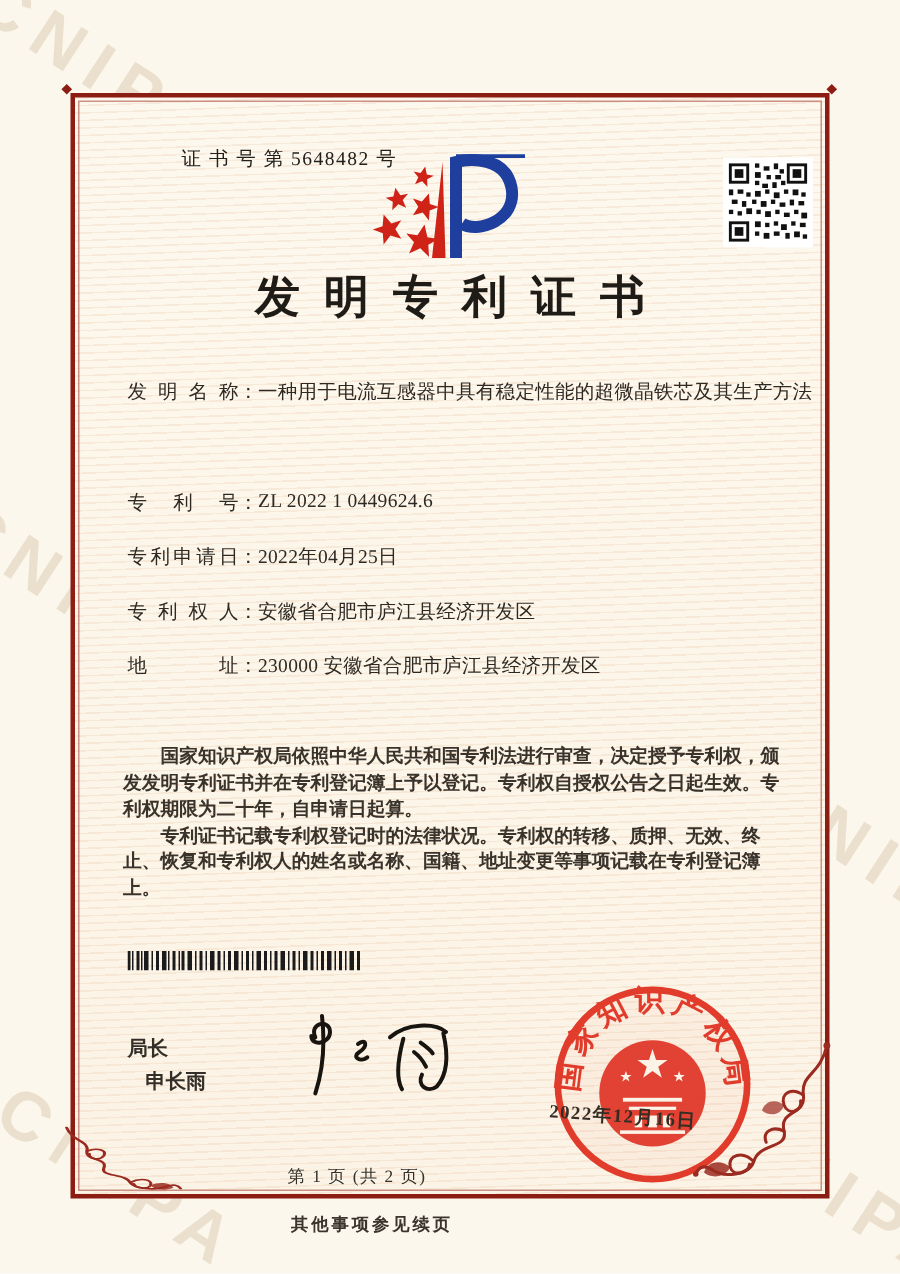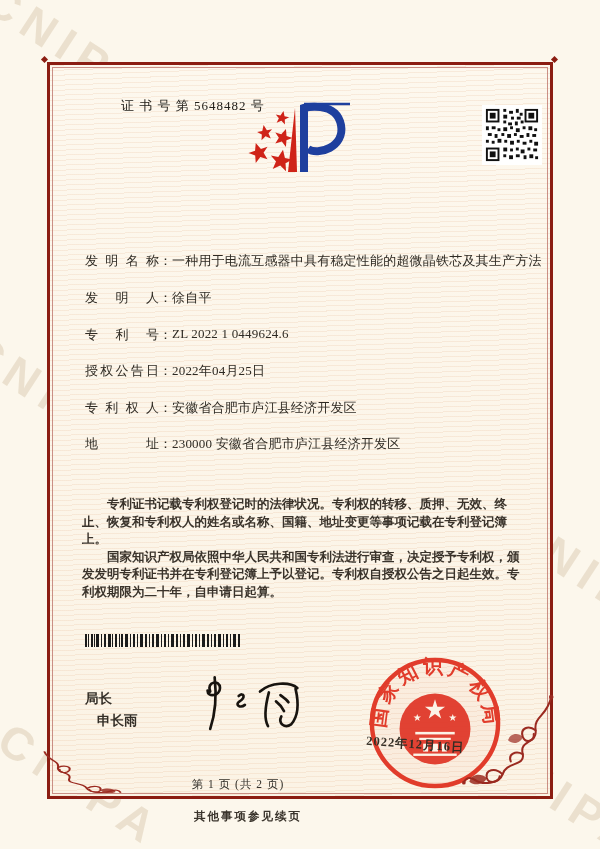--- a/index.html
+++ b/index.html
@@ -183,43 +183,41 @@
         <rect x="44" y="4" width="10" height="10"></rect>
         <rect x="4" y="44" width="10" height="10"></rect>
     </g>
     <g fill="#111">
       <rect x="6" y="6" width="6" height="6"></rect>
         <rect x="46" y="6" width="6" height="6"></rect>
         <rect x="6" y="46" width="6" height="6"></rect>
     </g>
   </svg>
 
+  <div class="title">发明专利证书</div>
 
   <div class="row" style="top:252px;">
     <span class="flabel">发明名称</span><span class="colon">：</span><span class="fvalue">一种用于电流互感器中具有稳定性能的超微晶铁芯及其生产方法</span>
   </div>
-  <div class="row" style="top:289px;">
-    <span class="flabel">发明人</span><span class="colon">：</span><span class="fvalue">徐自平</span>
-  </div>
   <div class="row" style="top:326px;">
     <span class="flabel">专利号</span><span class="colon">：</span><span class="fvalue">ZL 2022 1 0449624.6</span>
   </div>
   <div class="row" style="top:362px;">
-    <span class="flabel">授权公告日</span><span class="colon">：</span><span class="fvalue">2022年04月25日</span>
+    <span class="flabel">专利申请日</span><span class="colon">：</span><span class="fvalue">2022年04月25日</span>
   </div>
   <div class="row" style="top:399px;">
     <span class="flabel">专利权人</span><span class="colon">：</span><span class="fvalue">安徽省合肥市庐江县经济开发区</span>
   </div>
   <div class="row" style="top:435px;">
     <span class="flabel">地址</span><span class="colon">：</span><span class="fvalue">230000 安徽省合肥市庐江县经济开发区</span>
   </div>
 
   <div class="paras">
+    <p>国家知识产权局依照中华人民共和国专利法进行审查，决定授予专利权，颁发发明专利证书并在专利登记簿上予以登记。专利权自授权公告之日起生效。专利权期限为二十年，自申请日起算。</p>
     <p>专利证书记载专利权登记时的法律状况。专利权的转移、质押、无效、终止、恢复和专利权人的姓名或名称、国籍、地址变更等事项记载在专利登记簿上。</p>
-    <p>国家知识产权局依照中华人民共和国专利法进行审查，决定授予专利权，颁发发明专利证书并在专利登记簿上予以登记。专利权自授权公告之日起生效。专利权期限为二十年，自申请日起算。</p>
   </div>
 
   <svg class="barcode" width="155" height="13" viewBox="0 0 155 13">
     <g fill="#1b1b1b">
       <rect x="0" width="2" height="13"></rect>
         <rect x="3" width="1" height="13"></rect>
         <rect x="6" width="2" height="13"></rect>
         <rect x="9" width="1" height="13"></rect>
       <rect x="11" width="3" height="13"></rect>
         <rect x="16" width="1" height="13"></rect>

